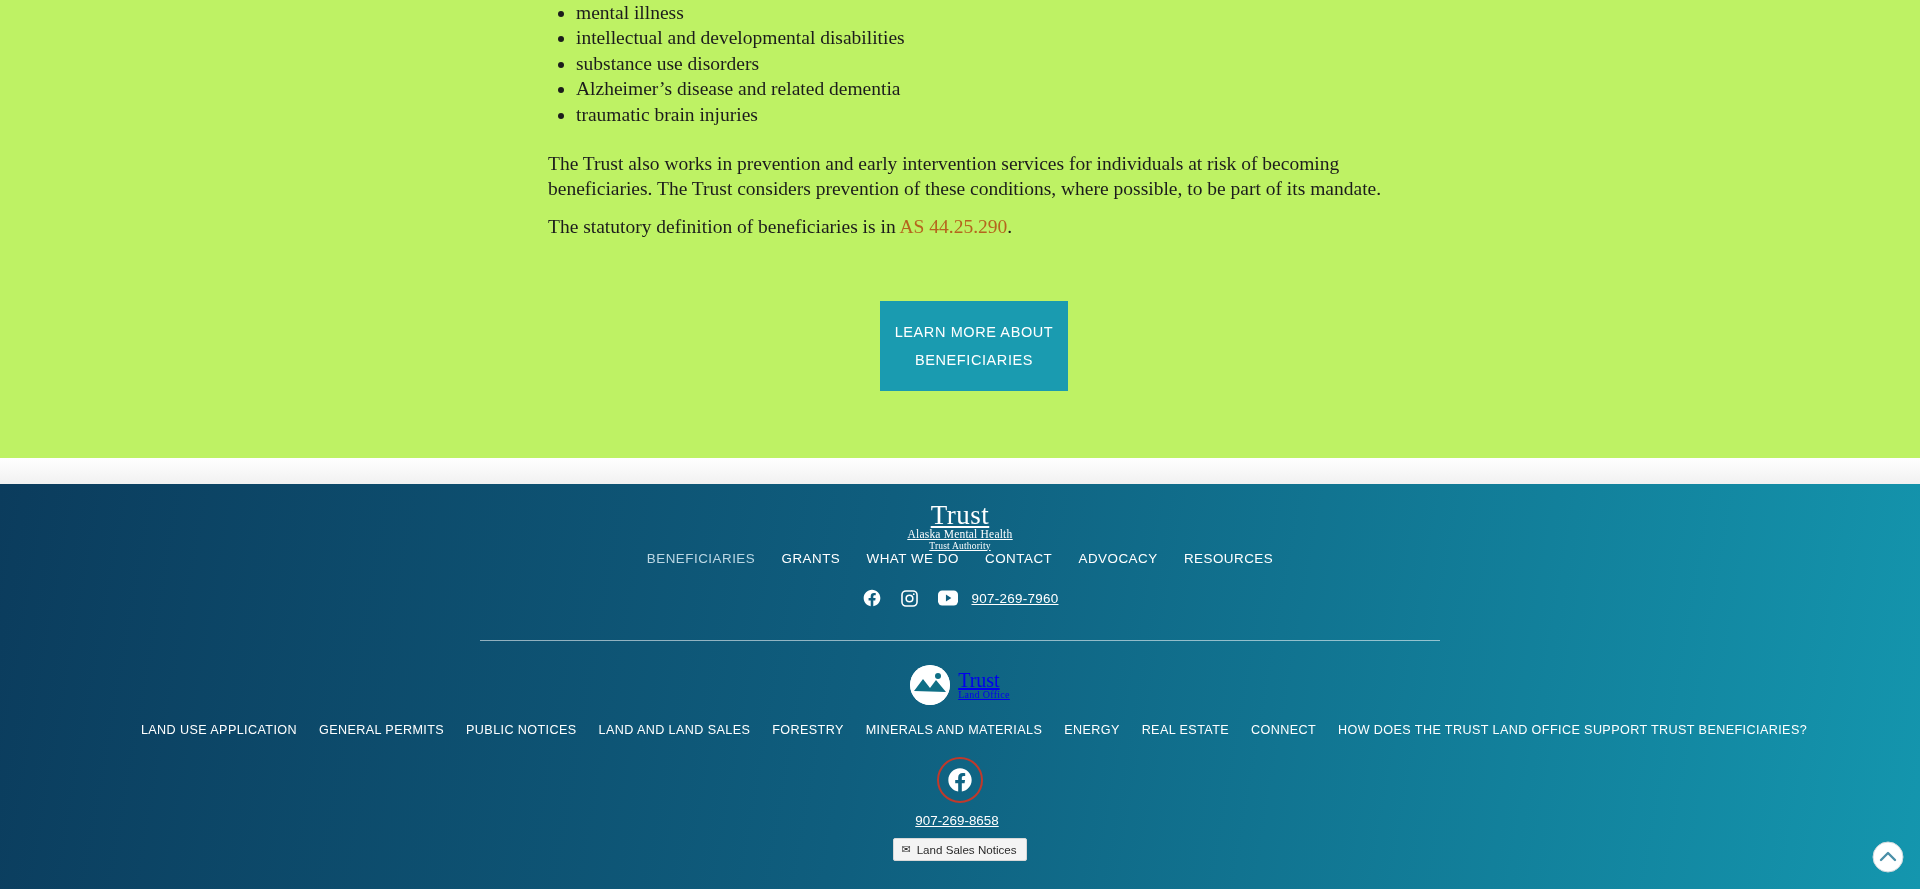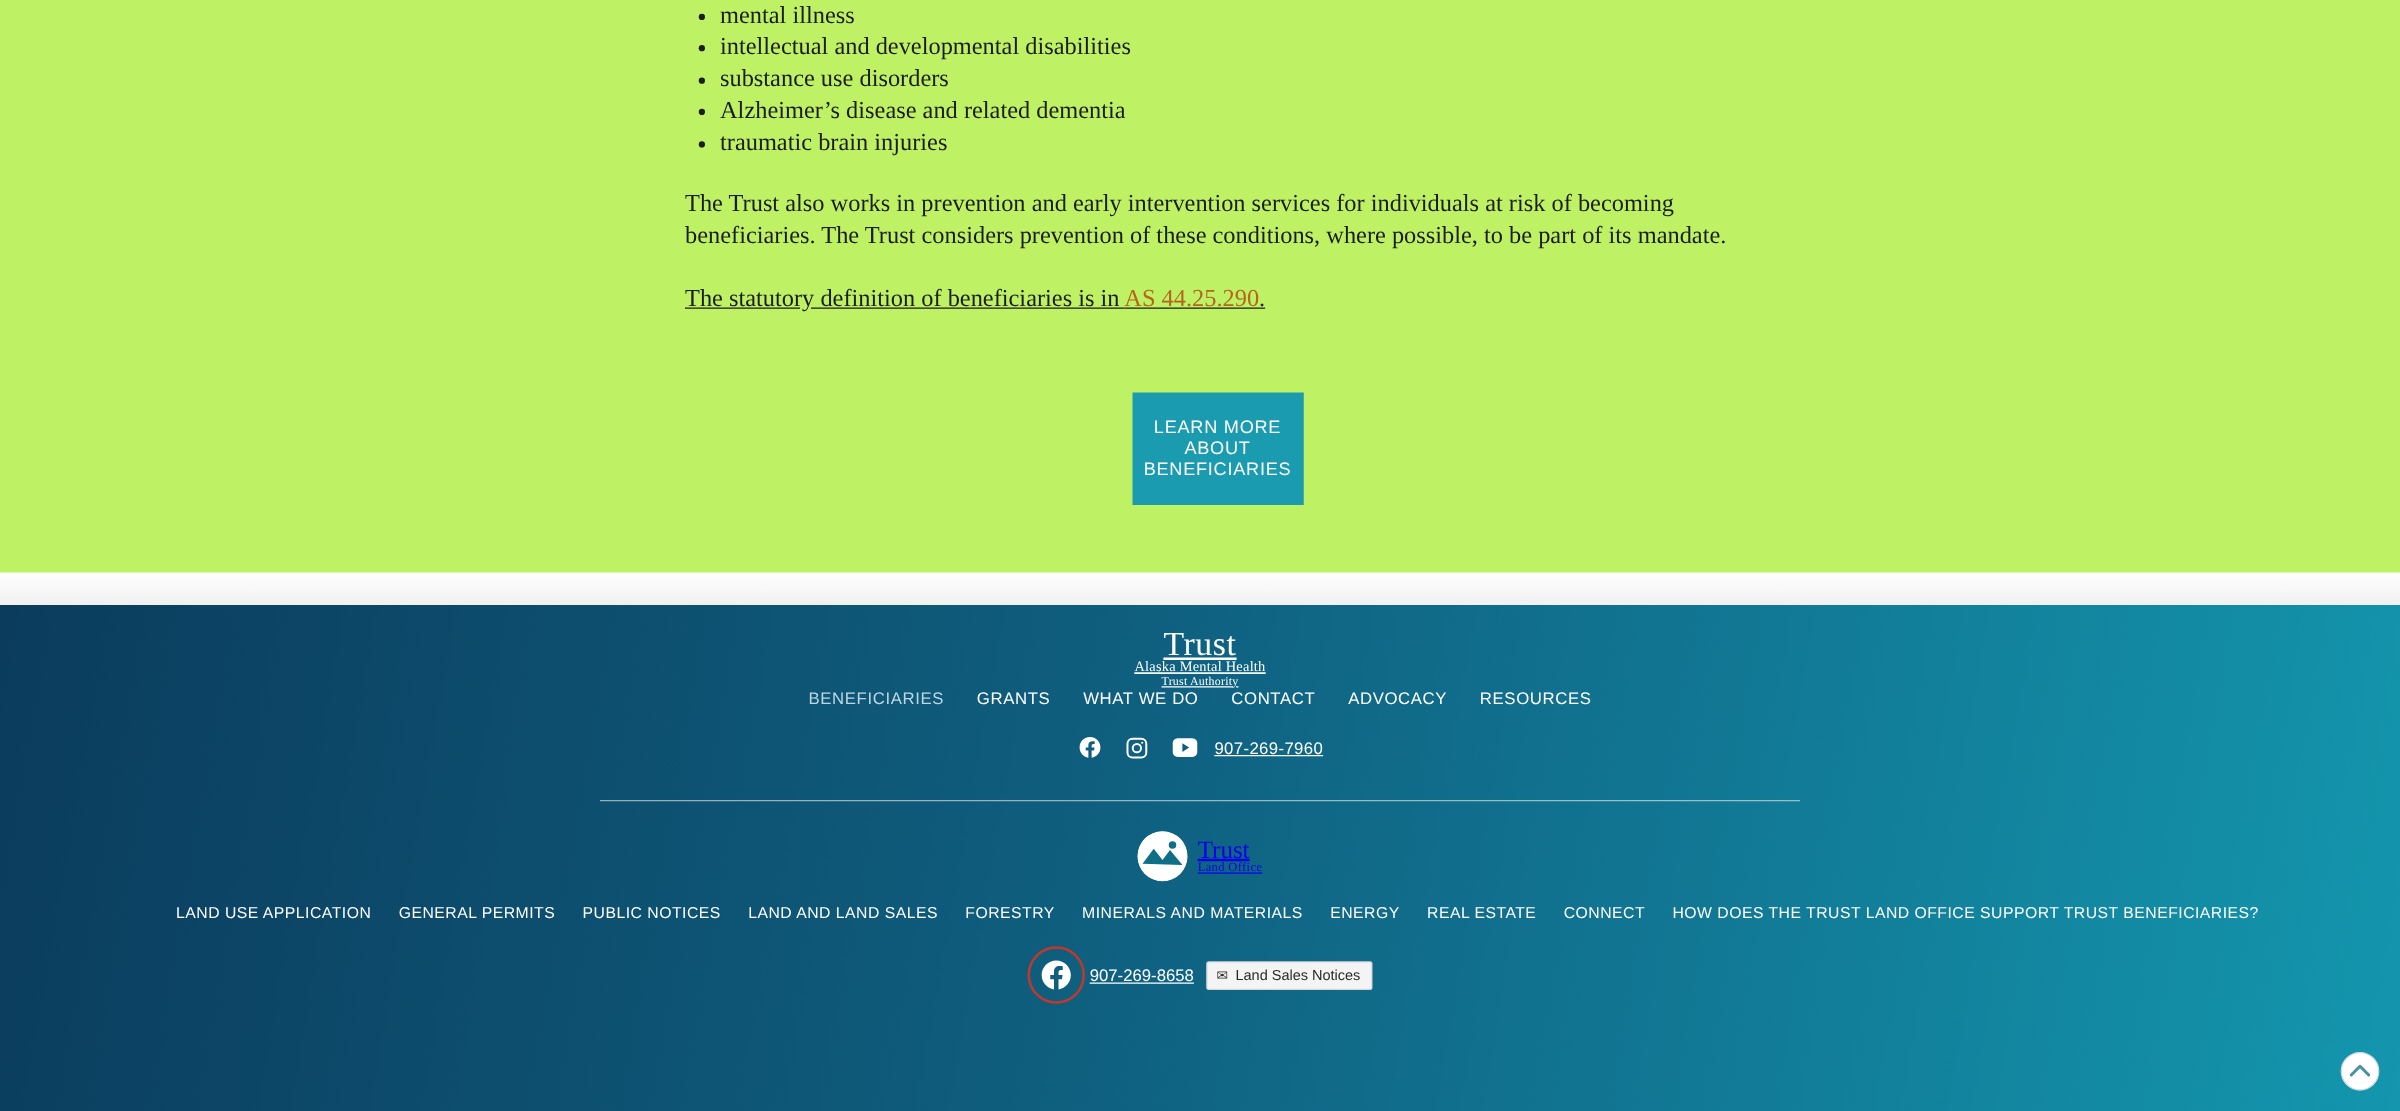--- a/index.html
+++ b/index.html
@@ -36,41 +36,41 @@
     line-height: 25.4px;
     color: #1c1c1c;
   }
   p.para {
     font-size: 19.5px;
     line-height: 25.4px;
     margin: 24px 0 0 0;
     color: #1c1c1c;
     max-width: 860px;
   }
-  p.para.second { margin-top: 25px; text-decoration: underline; }
+  p.para.second { margin-top: 12px; }
   a.inline-link {
     color: #b5651d;
     text-decoration: none;
   }
 
   .cta-wrap {
     width: 100%;
     display: flex;
     justify-content: center;
     margin-top: 62px;
   }
   .cta-button {
-    width: 137px;
+    width: 188px;
     min-height: 90px;
     background: #1a9bb0;
     color: #ffffff;
     font-family: "Liberation Sans", sans-serif;
     font-size: 14.5px;
     letter-spacing: 0.6px;
-    line-height: 17px;
+    line-height: 28px;
     text-align: center;
     display: flex;
     align-items: center;
     justify-content: center;
     padding: 10px 12px;
     border: none;
     cursor: pointer;
     text-transform: uppercase;
   }
 
@@ -202,22 +202,22 @@
     color: #ffffff;
     text-decoration: none;
     margin: 0 9px;
     text-transform: uppercase;
   }
 
   .tlo-contact {
     margin-top: 20px;
     display: flex;
     align-items: center;
-    justify-content: center;
     gap: 10px;
+    flex-direction: column;
   }
   .fb-circle {
     width: 46px; height: 46px;
     border-radius: 50%;
     border: 2px solid #c0392b;
     display: flex; align-items: center; justify-content: center;
     background: transparent;
   }
   .tlo-contact .phone2 {
     font-size: 13.4px; color: #ffffff; margin-left: -6px;

